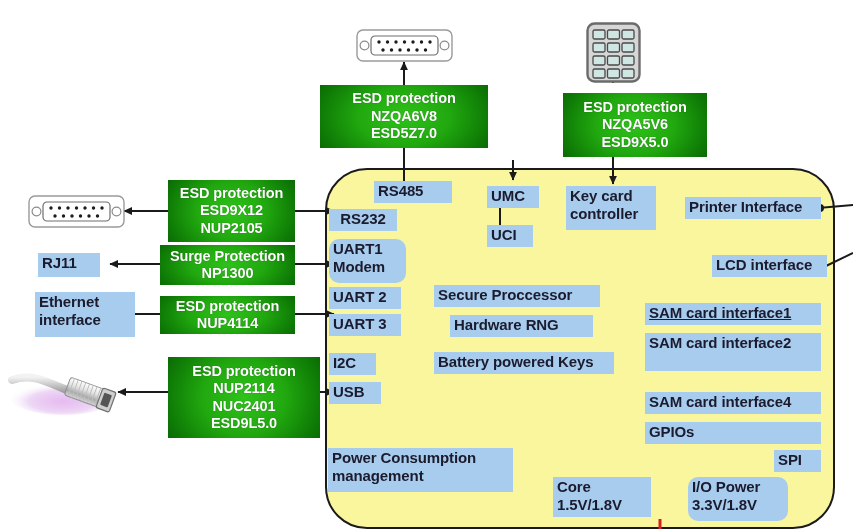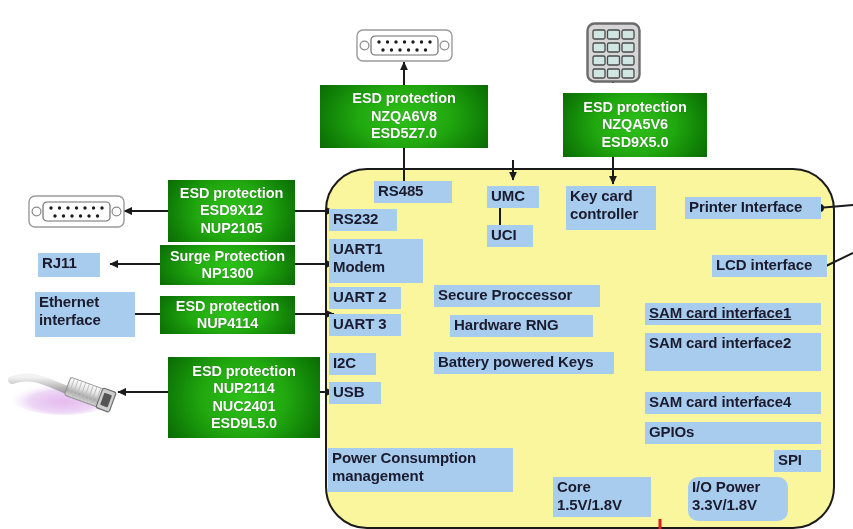--- a/index.html
+++ b/index.html
@@ -276,23 +276,23 @@
 ESD9L5.0</span>
   </div>
 
   <div class="blk" style="left:38px; top:253px; width:62px; height:24px;">RJ11</div>
 
   <div class="blk" style="left:35px; top:292px; width:100px; height:45px;">Ethernet
 interface</div>
 
   <div class="blk" style="left:374px; top:181px; width:78px; height:22px;">RS485</div>
 
-  <div class="blk" style="left:329px; top:209px; width:68px; height:22px;">RS232</div>
-
-  <div class="blk" style="left:329px; top:239px; width:94px; height:44px;">UART1
+  <div class="blk" style="left:329px; top:209px; width:68px; height:22px;text-align:center;">RS232</div>
+
+  <div class="blk" style="left:329px; top:239px; width:77px; height:44px;border-radius:10px;">UART1
 Modem</div>
 
   <div class="blk" style="left:329px; top:287px; width:72px; height:22px;">UART 2</div>
 
   <div class="blk" style="left:329px; top:314px; width:72px; height:22px;">UART 3</div>
 
   <div class="blk" style="left:329px; top:353px; width:47px; height:22px;">I2C</div>
 
   <div class="blk" style="left:329px; top:382px; width:52px; height:22px;">USB</div>
 

